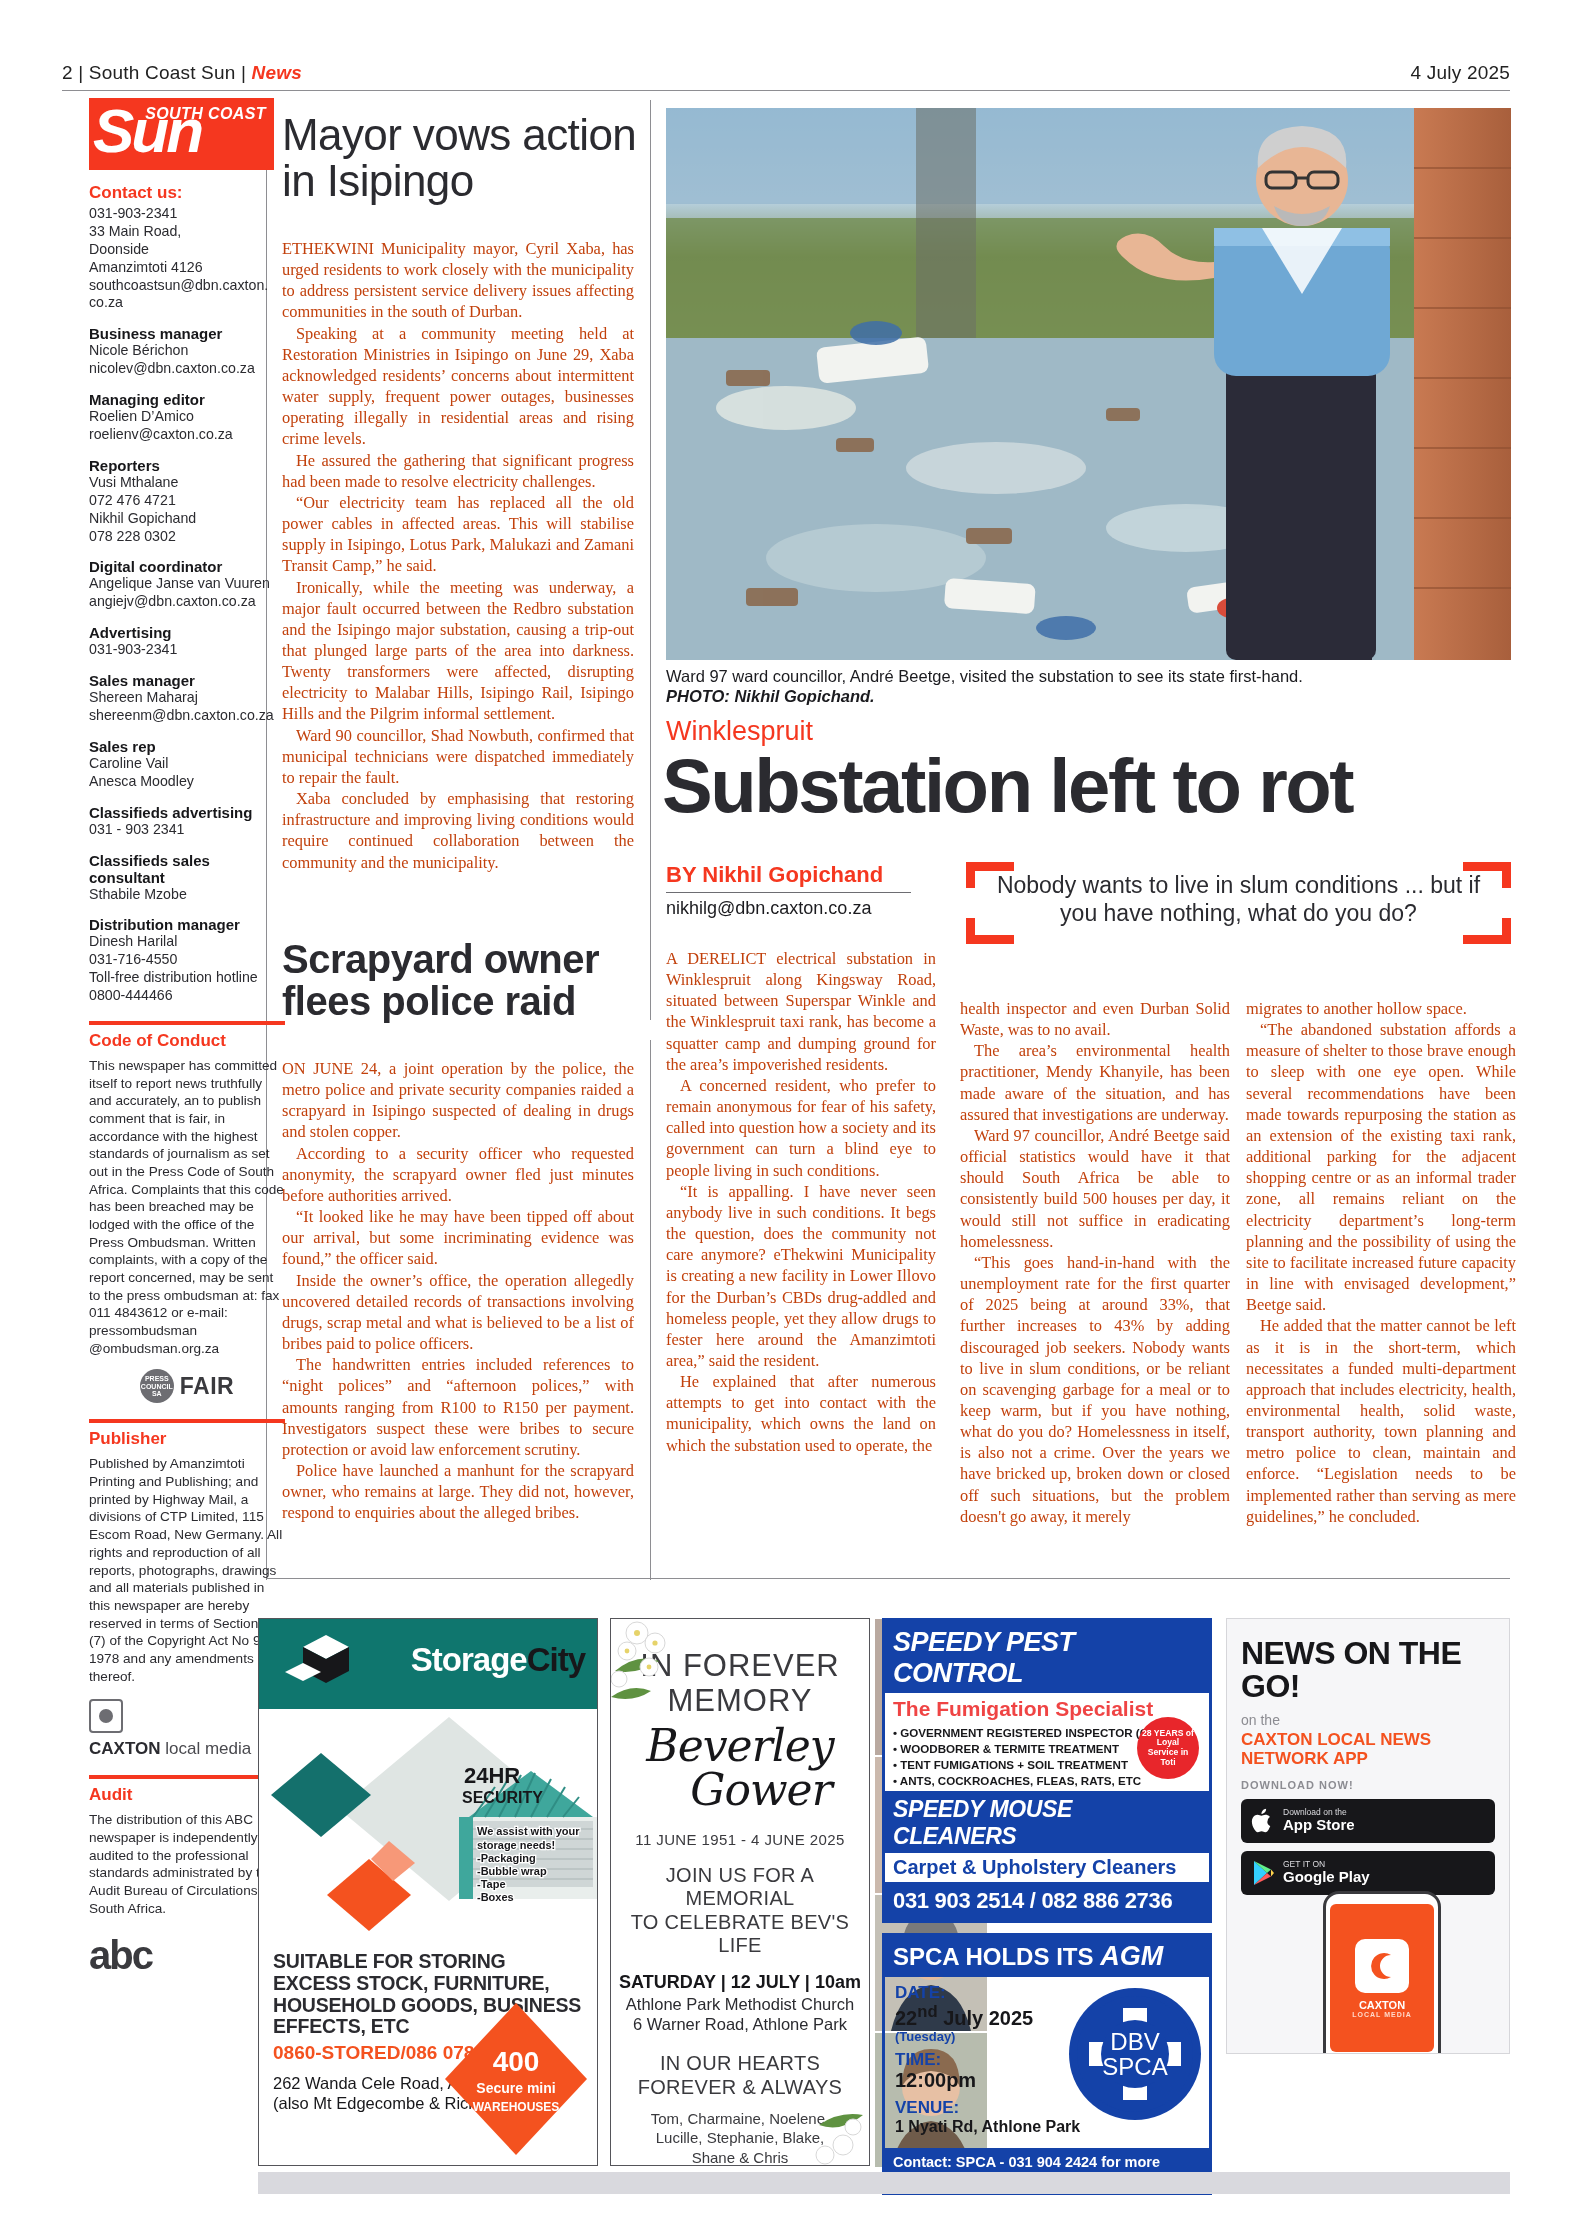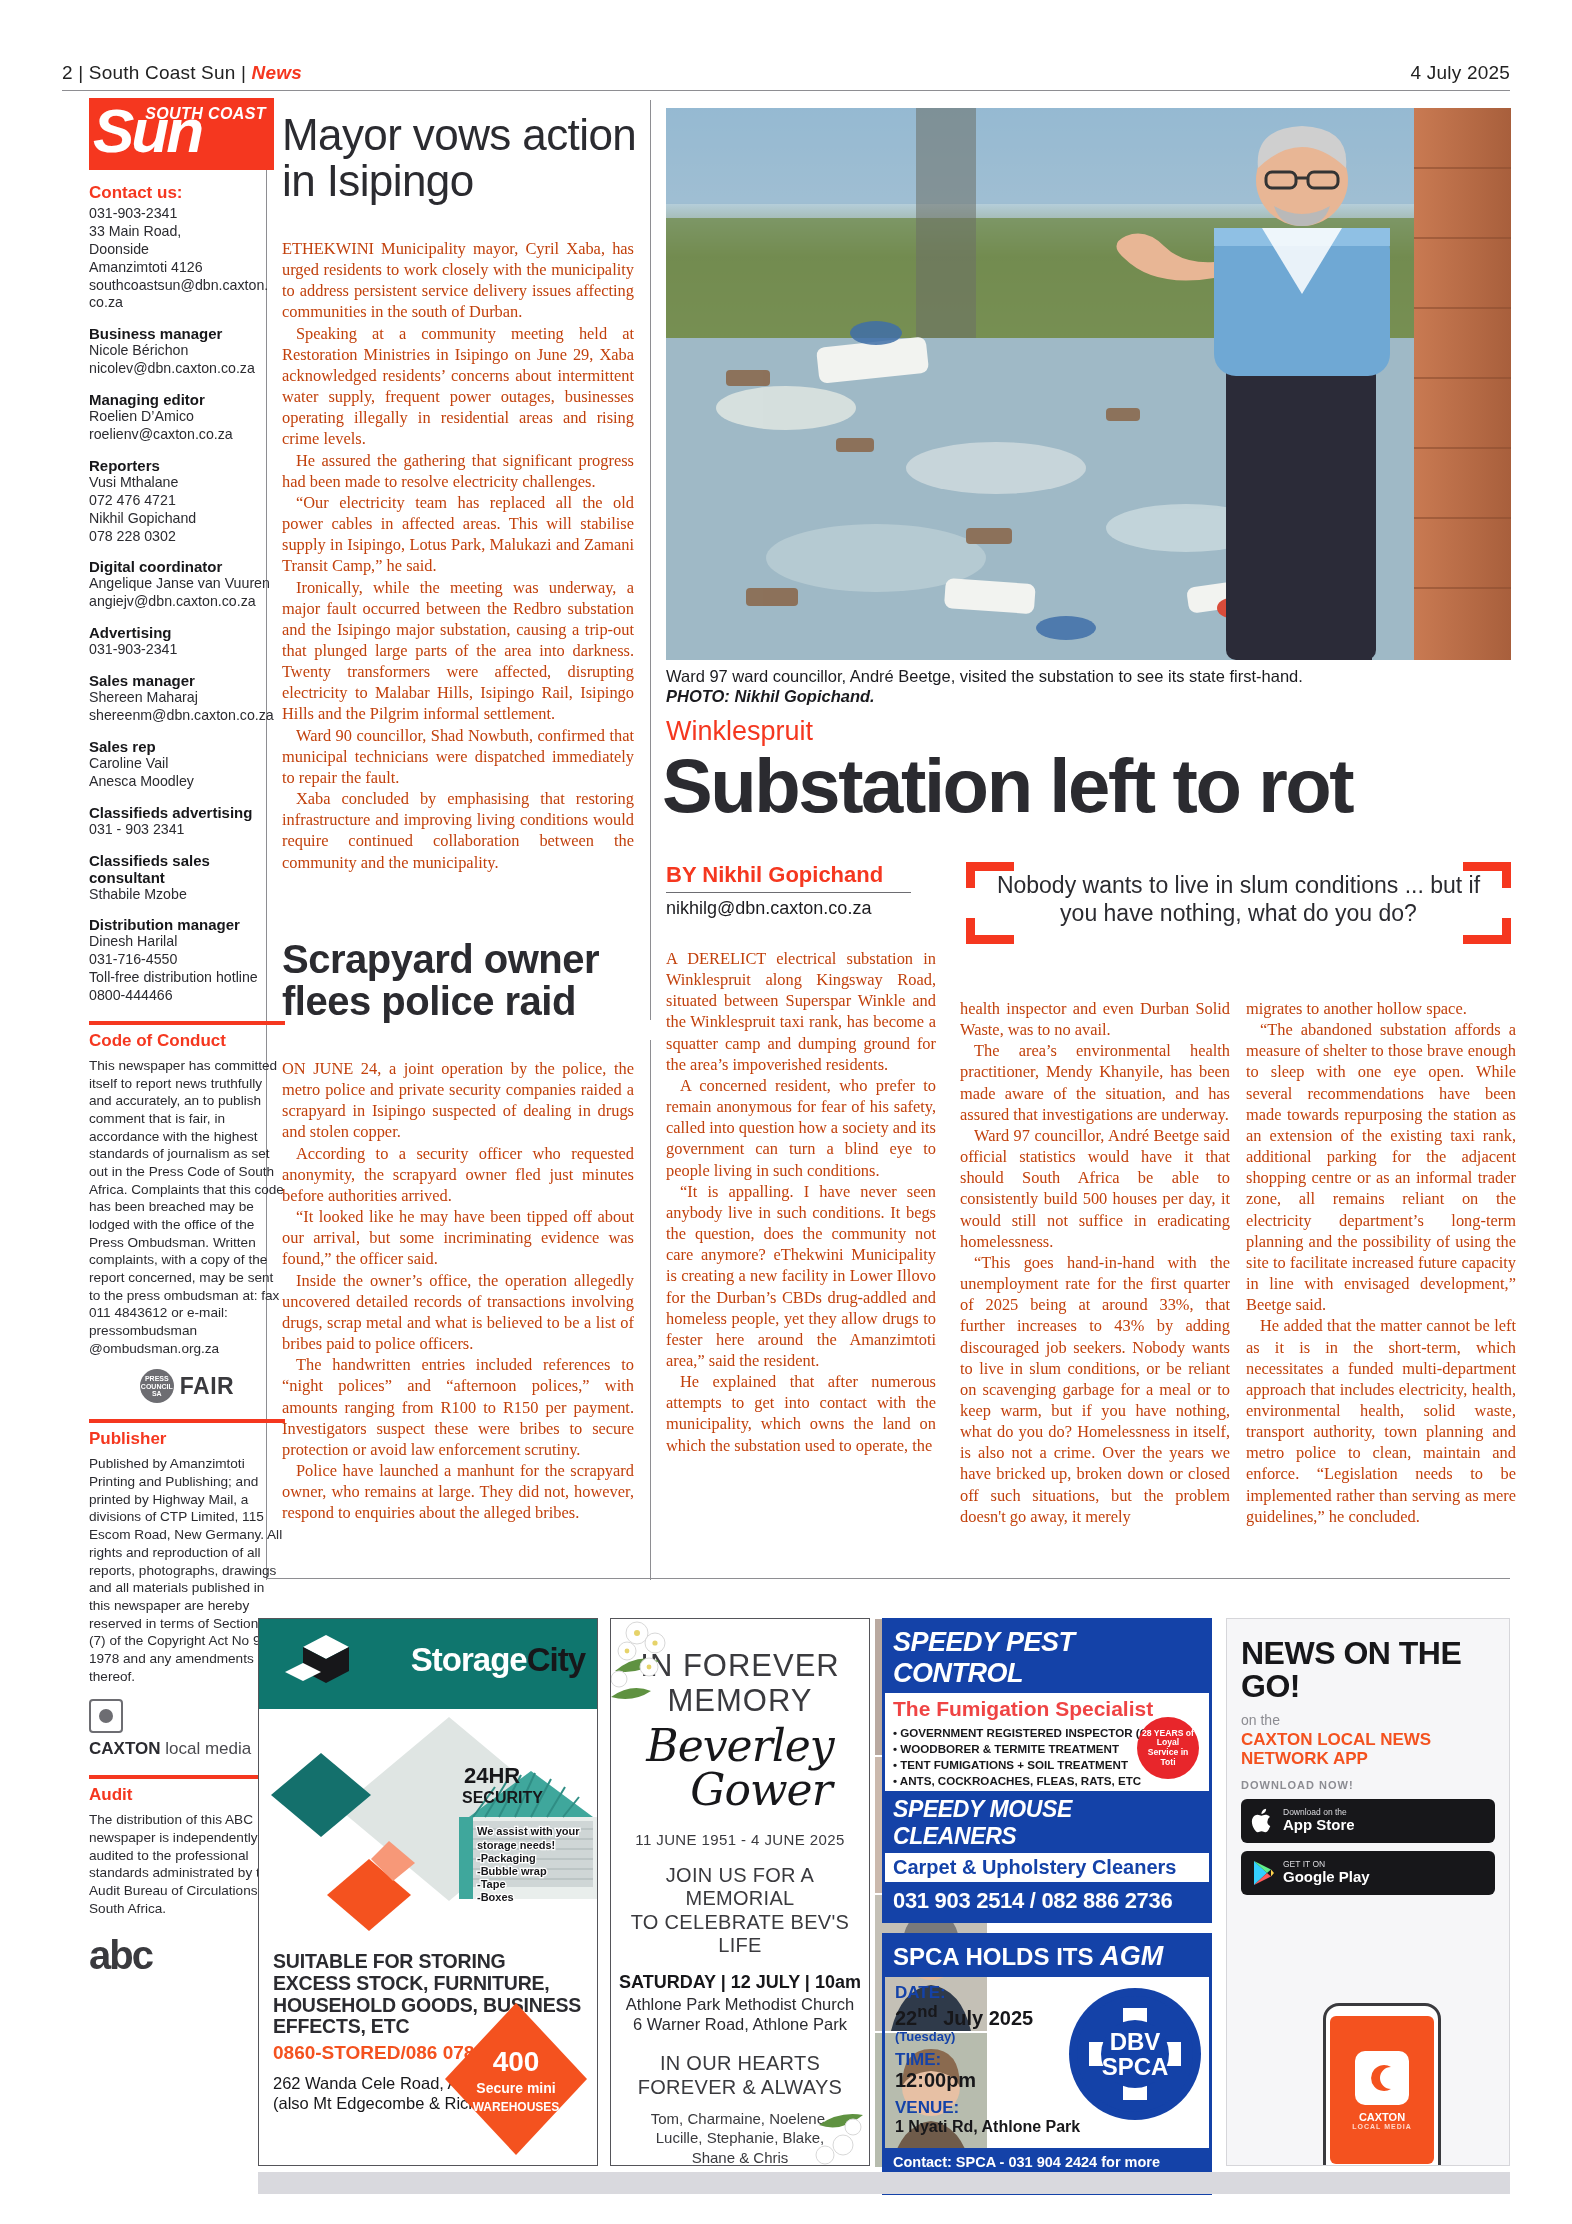--- a/index.html
+++ b/index.html
@@ -146,25 +146,25 @@
 
   .spca { margin-top: 10px; border: 3px solid #1442a8; position: relative; height: 262px; overflow:hidden;}
   .spca .hd { background: #1442a8; color: #fff; font-size: 24px; font-weight: 700; padding: 5px 8px;}
   .spca .hd i { font-size: 27px; }
   .spca .rows { padding: 6px 10px; }
   .spca .k { color: #1442a8; font-weight: 700; font-size: 17px; }
   .spca .v { font-weight: 700; font-size: 20px; color: #17171a; line-height: 1.08;}
   .spca .vs { font-size: 13px; color: #1442a8; font-weight:700; }
   .spca-badge { position: absolute; right: 8px; top: 52px; width: 132px; height: 132px;
                 border-radius: 50%; background: #1442a8; color: #fff; display: flex; flex-direction: column;
-                align-items: center; justify-content: center; font-weight: 700; font-size: 24px; line-height: 1.05;}
+                align-items: center; justify-content: center; font-weight: 400; font-size: 24px; line-height: 1.05;}
   .spca .foot { background: #1442a8; color: #fff; font-size: 14.5px; font-weight: 700;
                 padding: 6px 8px; position: absolute; left: 0; right: 0; bottom: 0; }
 
-  .newsgo { position: absolute; left: 968px; top: 0; width: 284px; height: 548px;
+  .newsgo { position: absolute; left: 968px; top: 0; width: 284px; height: 436px;
             background: #f6f6f8; border: 1px solid #d6d6da; overflow: hidden; }
   .newsgo .t1 { font-size: 32px; font-weight: 700; color: #17171a; line-height: 1.04;
                 letter-spacing: -.5px; padding: 18px 14px 0; }
   .newsgo .t2 { font-size: 14px; color: #8c8c92; padding: 8px 14px 0; }
   .newsgo .t3 { font-size: 17px; font-weight: 700; color: #f4521f; padding: 2px 14px 0; line-height: 1.16; }
   .newsgo .t4 { font-size: 11px; font-weight: 700; color: #8c8c92; padding: 10px 14px 0; letter-spacing: 1px;}
   .store { margin: 8px 14px 0; background: #17171a; color: #fff; border-radius: 6px;
            height: 44px; display: flex; align-items: center; gap: 8px; padding: 0 10px; }
   .store .sm { font-size: 8.5px; line-height: 1; color: #dcdce0; }
   .store .lg { font-size: 15px; font-weight: 700; line-height: 1.1; }

